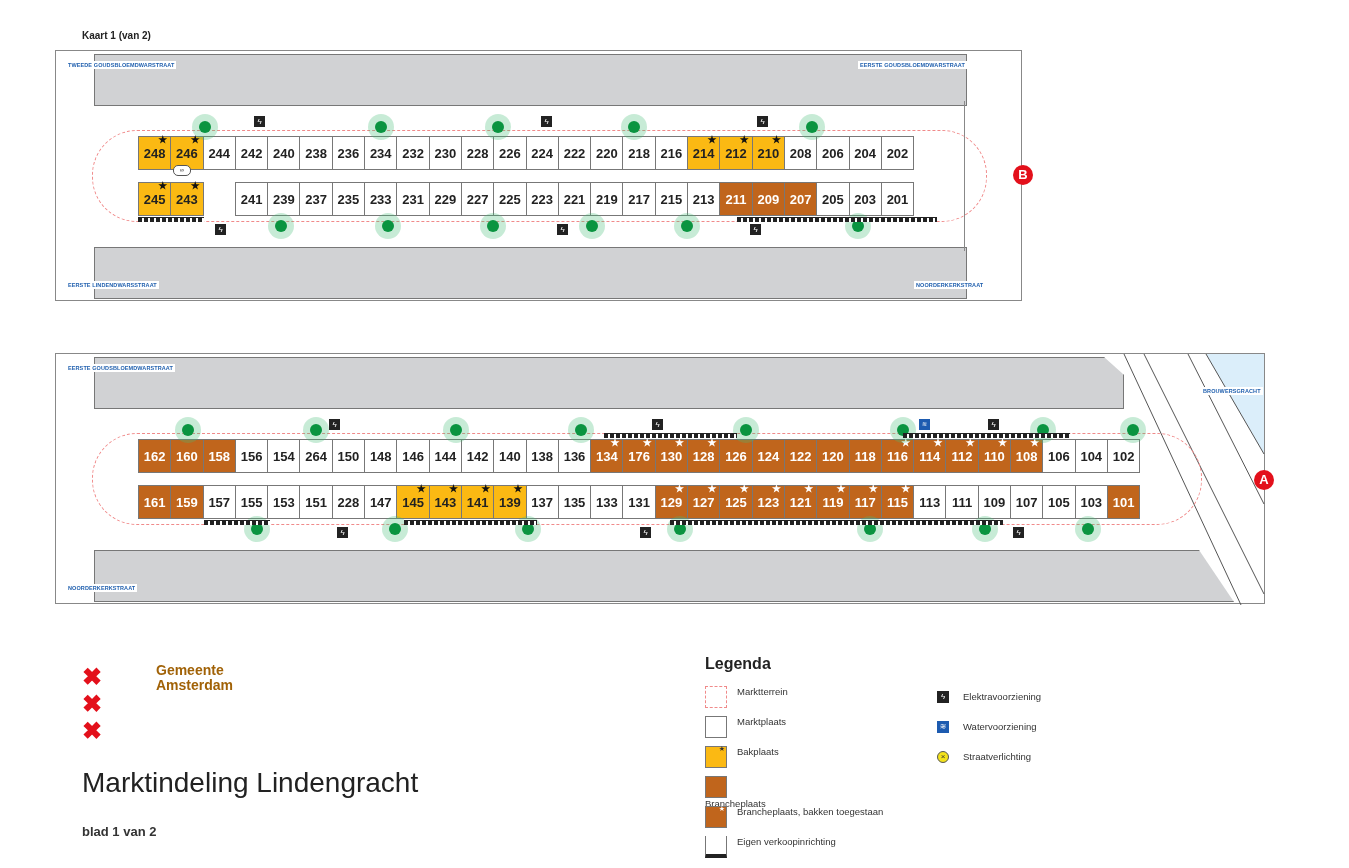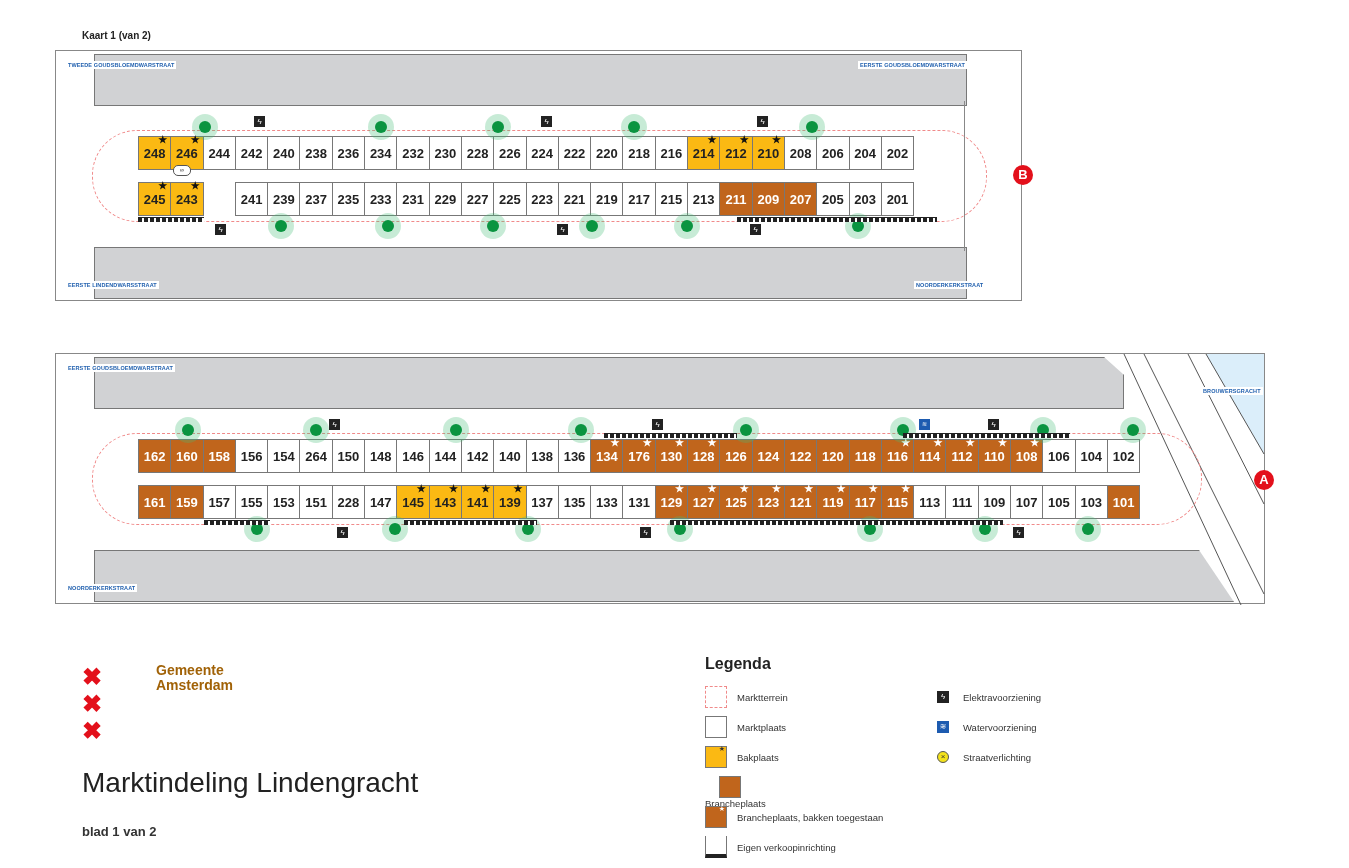--- a/index.html
+++ b/index.html
@@ -22,21 +22,21 @@
   .light::after{content:"";position:absolute;left:7px;top:7px;width:12px;height:12px;border-radius:50%;background:#0a9440;}
   .elec{position:absolute;width:11px;height:11px;background:#222;color:#fff;font-size:8px;line-height:11px;text-align:center;}
   .water{position:absolute;width:11px;height:11px;background:#1d5bb0;color:#fff;font-size:6px;line-height:11px;text-align:center;}
   .own{position:absolute;height:4px;background:#222;border-top:1px solid #222;background-image:repeating-linear-gradient(90deg,#222 0 4px,#fff 4px 6px);}
   .marker{position:absolute;width:20px;height:20px;border-radius:50%;background:#e3101b;color:#fff;font-weight:bold;font-size:13px;line-height:20px;text-align:center;}
   .logo-x{position:absolute;color:#e3101b;font-size:24px;font-weight:bold;line-height:24px;}
   .logo-text{position:absolute;left:120px;top:663px;color:#a16207;font-size:14px;font-weight:bold;line-height:15px;margin-left:36px;}
   .doc-title{position:absolute;left:82px;top:767px;font-size:28px;color:#222;}
   .sheet{position:absolute;left:82px;top:824px;font-size:13px;font-weight:bold;color:#333;}
   .legend-title{position:absolute;left:705px;top:655px;font-size:16px;font-weight:bold;color:#222;}
-  .leg-item{position:absolute;display:flex;align-items:center;font-size:9.5px;color:#333;}
+  .leg-item{position:absolute;display:flex;align-items:flex-start;font-size:9.5px;color:#333;}
   .swatch{width:22px;height:22px;box-sizing:border-box;border:1px solid #777;margin-right:10px;position:relative;}
   .leg-icon{width:12px;height:12px;margin-right:14px;font-size:8px;line-height:12px;text-align:center;}
 </style>
 </head>
 <body>
 
 <div class="abs map-title">Kaart 1 (van 2)</div>
 <div class="frame" style="left:55px;top:50px;width:967px;height:251px;">
   <div class="building" style="left:38px;top:3px;width:873px;height:52px;"></div>
   <div class="building" style="left:38px;top:196px;width:873px;height:52px;"></div>

